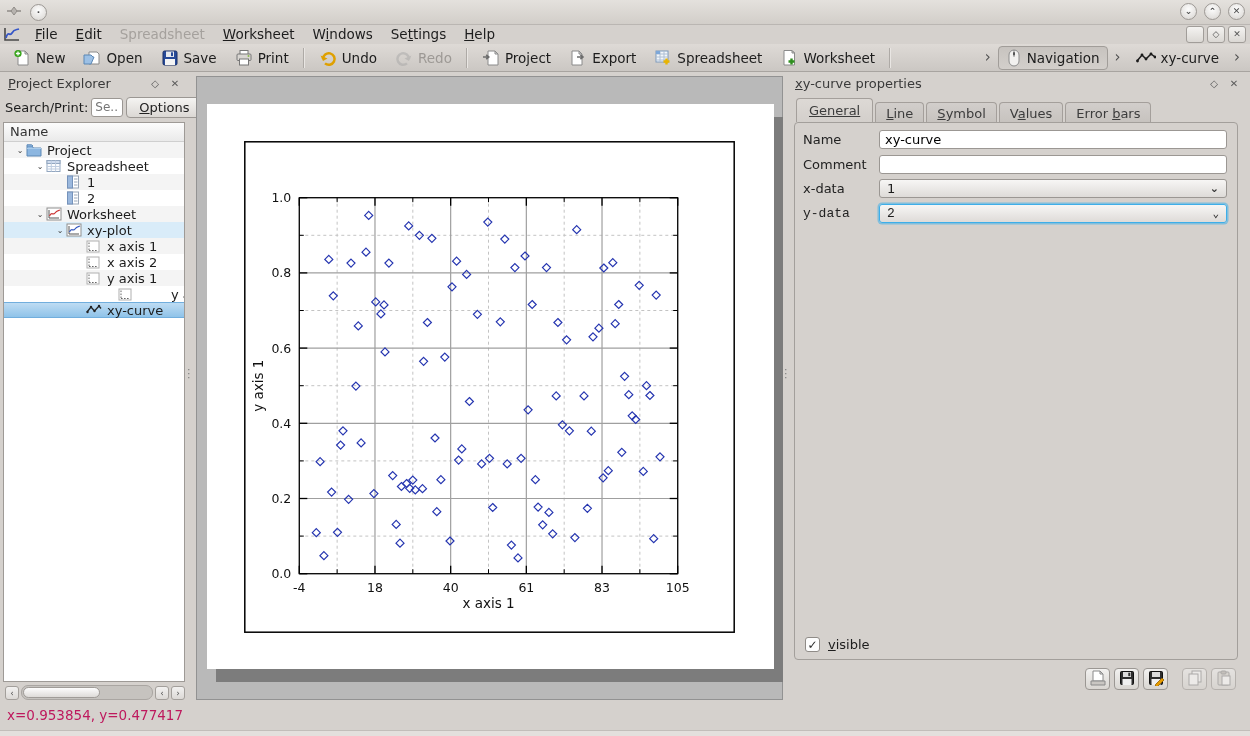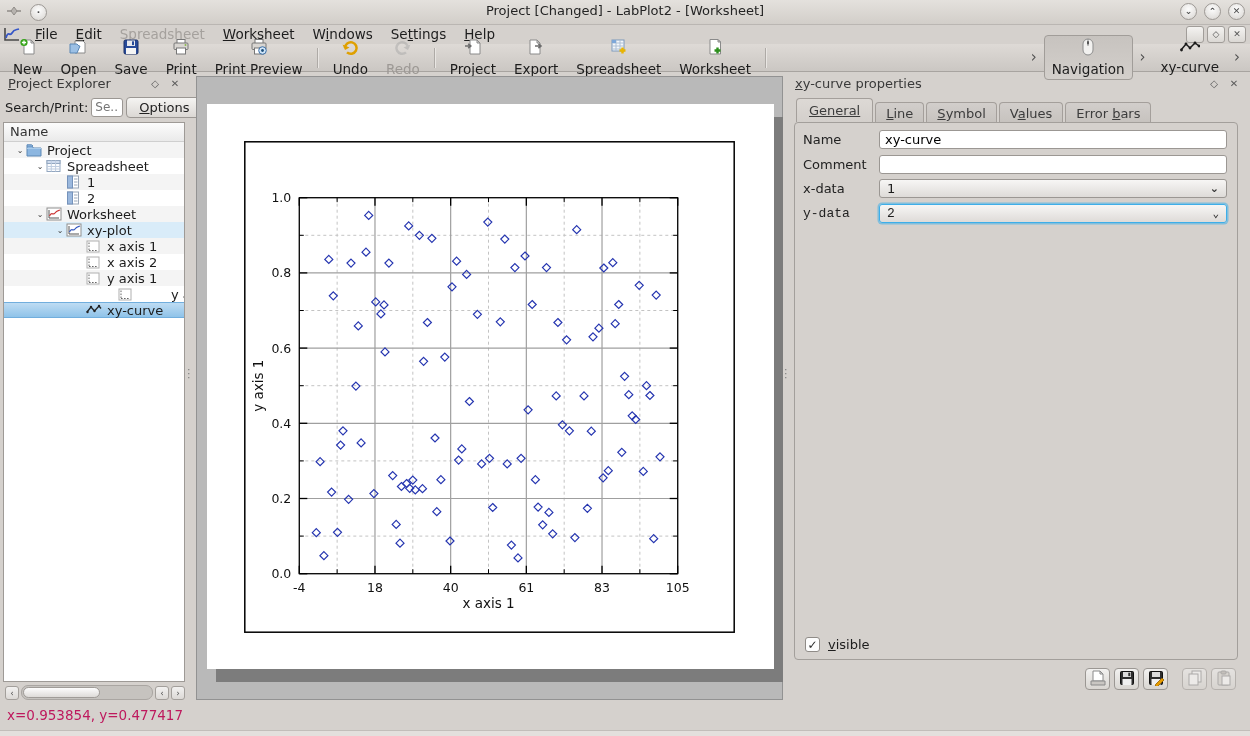--- a/index.html
+++ b/index.html
@@ -20,21 +20,21 @@
   .menu-item{padding:0 9px;font-size:13.5px;color:#1d1d1d;line-height:20px;}
   .menu-item.disabled{color:#a5a19d;}
   .mdi-btns{margin-left:auto;display:flex;gap:3px;padding-right:4px;}
   .mdi-btn{width:16px;height:15px;border:1px solid #a19d99;border-radius:3px;
     background:linear-gradient(#f4f3f1,#dbd8d4);font-size:9px;color:#555;
     display:flex;align-items:center;justify-content:center;line-height:1;}
   
   .toolbar{position:absolute;left:0;top:44px;right:0;height:27px;display:flex;align-items:center;
     background:linear-gradient(#dedad6,#cbc7c3);border-bottom:1px solid #a8a4a0;padding:0 4px;}
   .tb-btn{display:flex;align-items:center;gap:5px;padding:2px 7px;margin:0 1px;font-size:13.5px;color:#1c1c1c;
-    background:none;border:1px solid transparent;border-radius:4px;font-family:inherit;flex-direction:column;}
+    background:none;border:1px solid transparent;border-radius:4px;font-family:inherit;}
   .tb-btn .tb-icon{display:inline-flex;}
   .tb-btn.pressed{background:linear-gradient(#c7c3bf,#d3cfcb);border-color:#a19d99;}
   .tb-btn.disabled{color:#9d9995;}
   .tb-btn.disabled .tb-icon{opacity:.45;filter:grayscale(1);}
   .tb-sep{width:1px;height:20px;background:#aeaaa6;border-right:1px solid #e9e6e3;margin:0 5px;}
   .tb-chevron{color:#4f4f4f;font-size:15px;padding:0 6px;line-height:1;}
   .tb-spacer{flex:1;}
   
   .dock{position:absolute;}
   .dock-head{height:22px;display:flex;align-items:center;padding:0 5px;}
@@ -105,21 +105,20 @@
   <div class="titlebar">
     <div class="tb-left">
       <span>
         <svg width="16" height="14" viewBox="0 0 16 14">
             <path d="M1 7h14" stroke="#8f8b87" stroke-width="1.5"></path>
             <path d="M8 3l3 4-3 4-3-4z" fill="#b7b3af" stroke="#8f8b87"></path>
           </svg>
       </span>
       <span class="circle-btn">·</span>
     </div>
-    <div class="title">Project    [Changed] - LabPlot2 - [Worksheet]</div>
     <div class="tb-right" id="titlebar-buttons">
         <span class="circle-btn">⌄</span>
         <span class="circle-btn">⌃</span>
         <span class="circle-btn">✕</span>
       </div>
   </div>
 
   <div class="menubar">
     <span class="appicon">
         <svg width="17" height="15" viewBox="0 0 17 15">
@@ -178,32 +177,20 @@
       <button class="tb-btn">
         <span class="tb-icon">
           <svg width="18" height="18" viewBox="0 0 18 18">
             <rect x="5" y="1.5" width="8" height="4" fill="#fff" stroke="#777"></rect>
             <rect x="2" y="5" width="14" height="6.5" rx="1" fill="#d9d6d2" stroke="#777"></rect>
             <rect x="4.5" y="10" width="9" height="6" fill="#fff" stroke="#777"></rect>
             <circle cx="13.5" cy="7" r="1" fill="#89b84e"></circle>
           </svg>
         </span>
         <span class="tb-label">Print</span>
-      </button>
-      <button class="tb-btn">
-        <span class="tb-icon">
-          <svg width="18" height="18" viewBox="0 0 18 18">
-            <rect x="5" y="1.5" width="8" height="4" fill="#fff" stroke="#777"></rect>
-            <rect x="2" y="5" width="14" height="6.5" rx="1" fill="#d9d6d2" stroke="#777"></rect>
-            <rect x="4.5" y="10" width="9" height="6" fill="#fff" stroke="#777"></rect>
-            <circle cx="12.5" cy="12.5" r="3.8" fill="#cfe4f7" stroke="#3b6ea5"></circle>
-            <circle cx="12.5" cy="12.5" r="1.4" fill="#1d4f7c"></circle>
-          </svg>
-        </span>
-        <span class="tb-label">Print Preview</span>
       </button>
       <div class="tb-sep"></div>
       <button class="tb-btn">
         <span class="tb-icon">
           <svg width="18" height="18" viewBox="0 0 18 18">
             <path d="M4 10a5.8 5.8 0 1 1 2 4.4" fill="none" stroke="#dfa000" stroke-width="2.5"></path>
             <path d="M1.5 6.5L4 12l4.5-2.5z" fill="#dfa000"></path>
           </svg>
         </span>
         <span class="tb-label">Undo</span>

